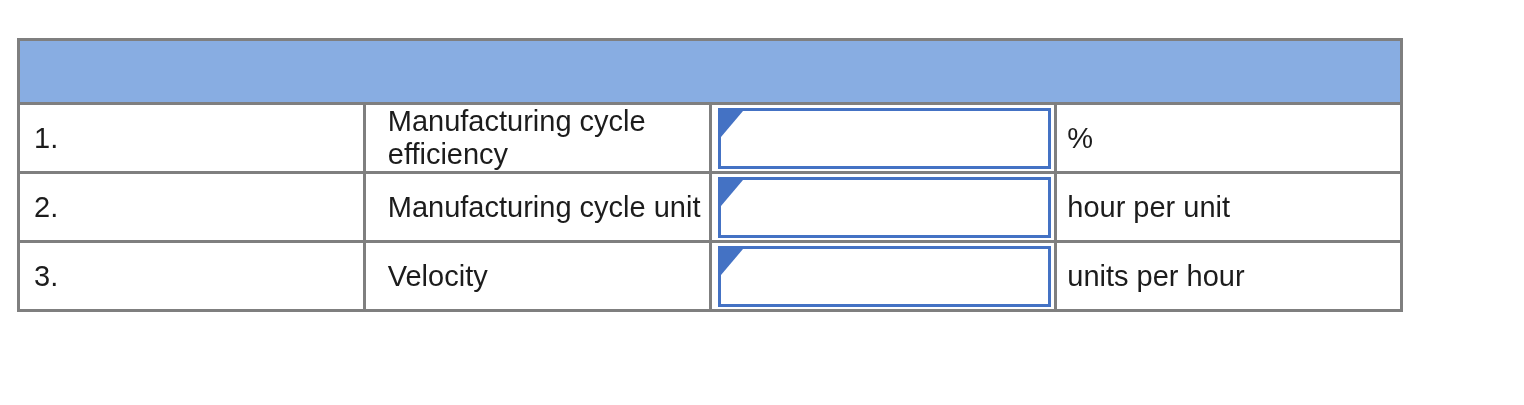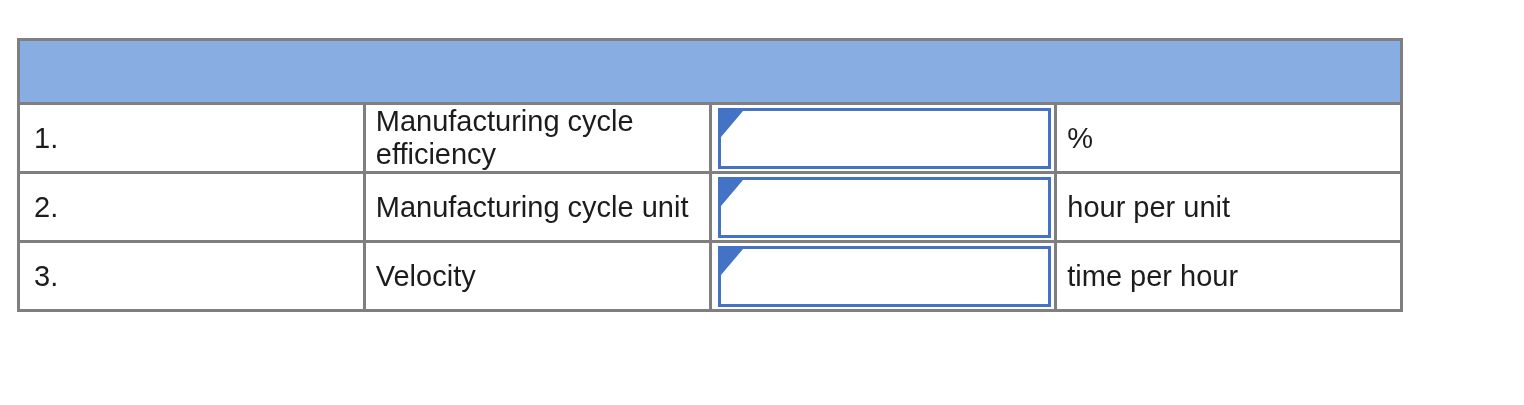--- a/index.html
+++ b/index.html
@@ -32,21 +32,21 @@
     background: #ffffff;
     overflow: hidden;
   }
   tr.header-row td {
     background: #88ade2;
     height: 64px;
     border-bottom: 3px solid #7f7f7f;
   }
   tr.body-row { height: 69px; }
   td.num-cell { width: 93px; padding-left: 14px; }
-  td.desc-cell { width: 628px; padding-left: 10px; }
+  td.desc-cell { width: 628px; padding-left: 22px; }
   td.input-cell { width: 317px; padding: 0; position: relative; }
   td.unit-cell { width: 348px; padding-left: 10px; }
   .answer-box {
     position: relative;
     margin: 1px 3px 1px 6px;
     height: 61px;
     border: 3px solid #4472c4;
     background: #ffffff;
   }
   .flag-marker {
@@ -110,17 +110,17 @@
 
       <tr class="body-row">
         <td class="num-cell">3.</td>
         <td class="desc-cell">Velocity</td>
         <td class="input-cell">
           <div class="answer-box">
             <input type="text" class="answer-input" value="" style="">
             <span class="flag-marker"></span>
           </div>
         </td>
-        <td class="unit-cell">time per hour</td>
+        <td class="unit-cell">units per hour</td>
       </tr>
     </tbody>
   </table>
 </div>
 
 </body></html>

